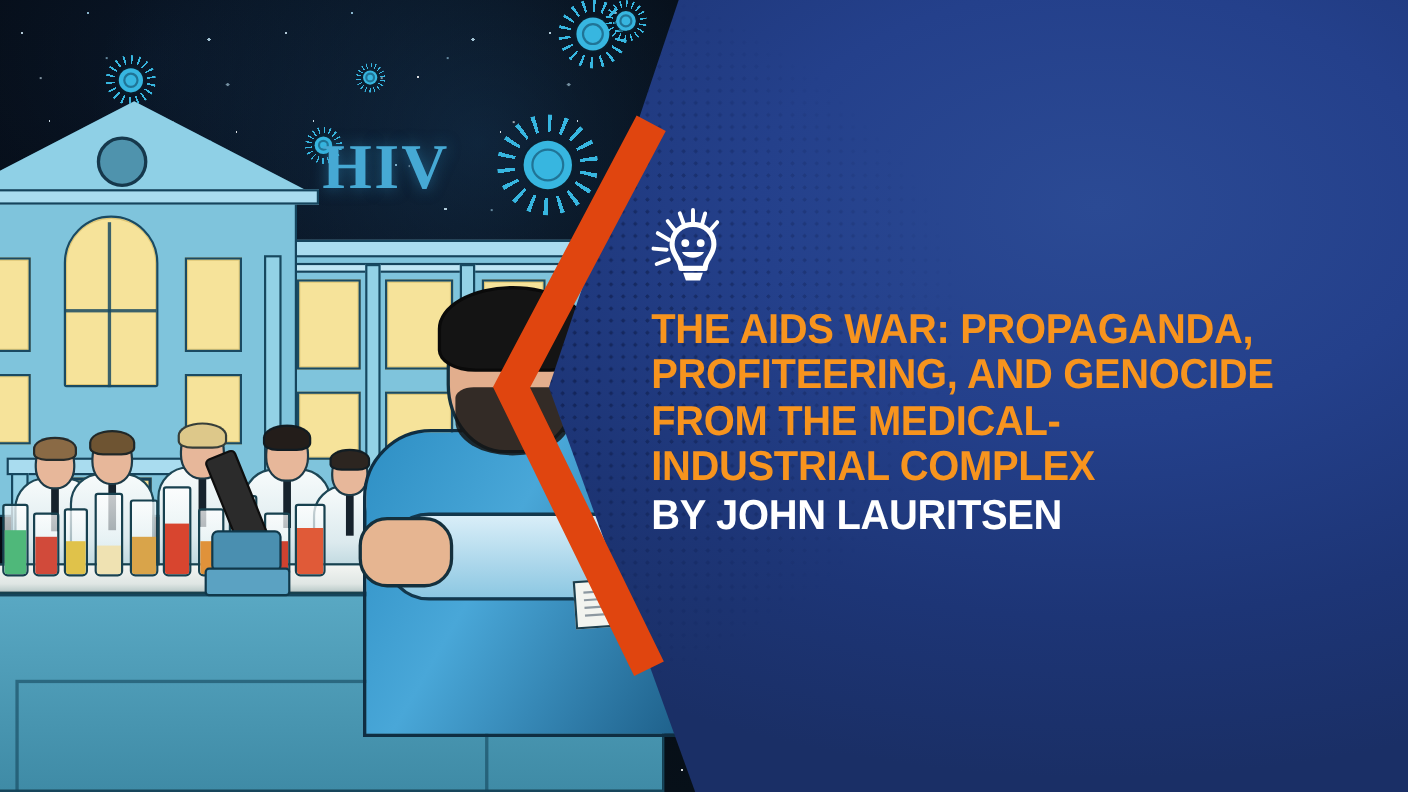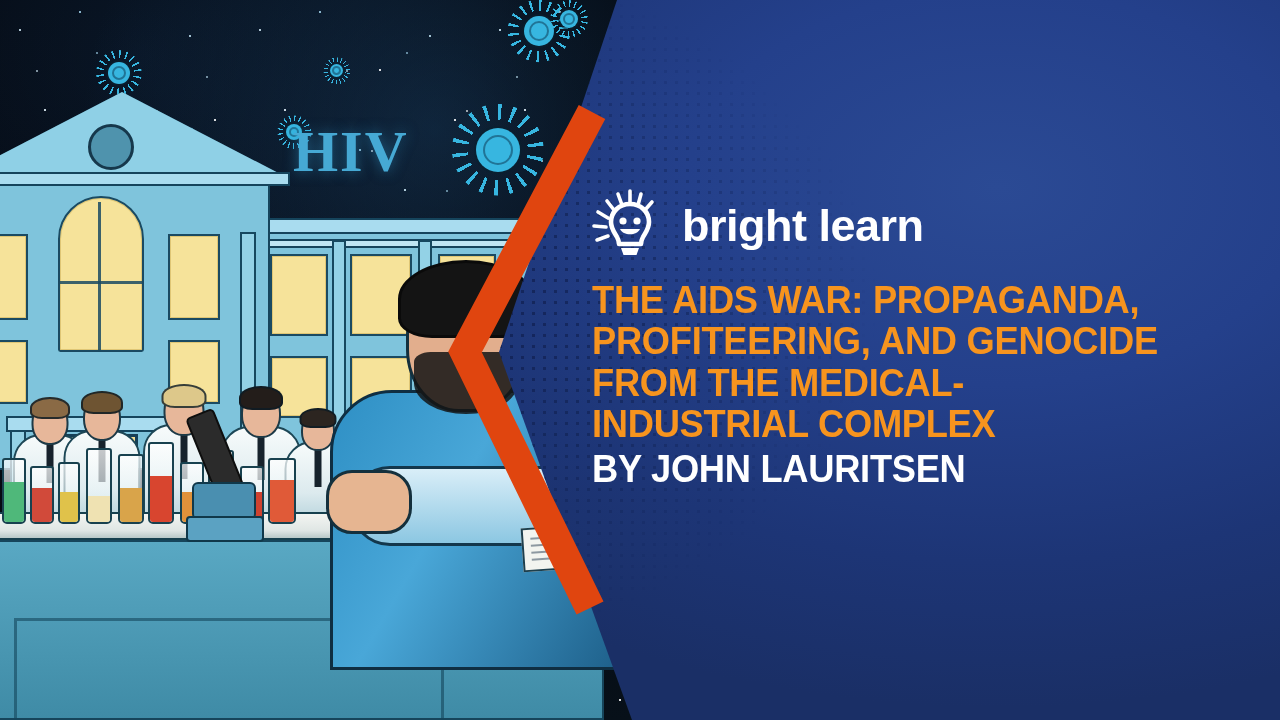--- a/index.html
+++ b/index.html
@@ -647,23 +647,20 @@
           <line x1="5" y1="52" x2="16" y2="48"></line>
           <line x1="49" y1="6" x2="46" y2="17"></line>
           <line x1="60" y1="14" x2="53" y2="22"></line>
         </g>
         <path d="M38 16c-11 0-19 8-19 18 0 7 4 11 6 15 1.6 3 2 5 2 7h22c0-2 .4-4 2-7 2-4 6-8 6-15 0-10-8-18-19-18z" fill="none" stroke="#ffffff" stroke-width="4.6" stroke-linejoin="round"></path>
         <path d="M29 60h18l-2.5 7h-13z" fill="#ffffff"></path>
         <circle cx="31" cy="33" r="3.6" fill="#ffffff"></circle>
         <circle cx="45" cy="33" r="3.6" fill="#ffffff"></circle>
         <path d="M28 41c3 7 17 7 20 0z" fill="#ffffff"></path>
       </svg>
-      <div class="logo-word">
-        <span>bright</span><span class="sp"></span><span>learn</span>
-      </div>
     </div>
 
     <div id="headline">
       <div>THE AIDS WAR: PROPAGANDA,</div>
       <div>PROFITEERING, AND GENOCIDE</div>
       <div>FROM THE MEDICAL-</div>
       <div>INDUSTRIAL COMPLEX</div>
     </div>
 
     <div id="byline">BY JOHN LAURITSEN</div>

